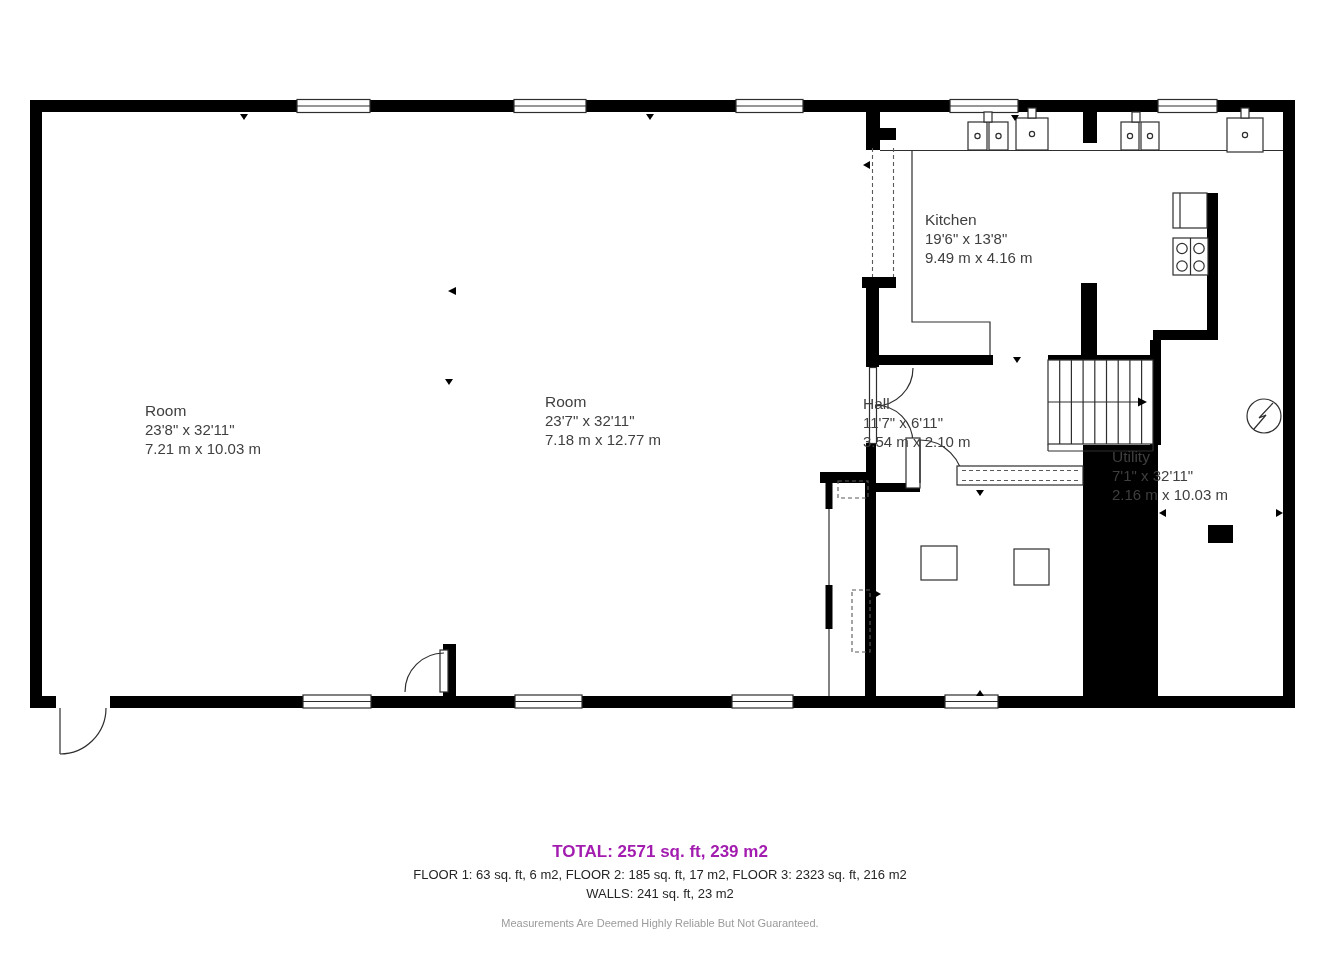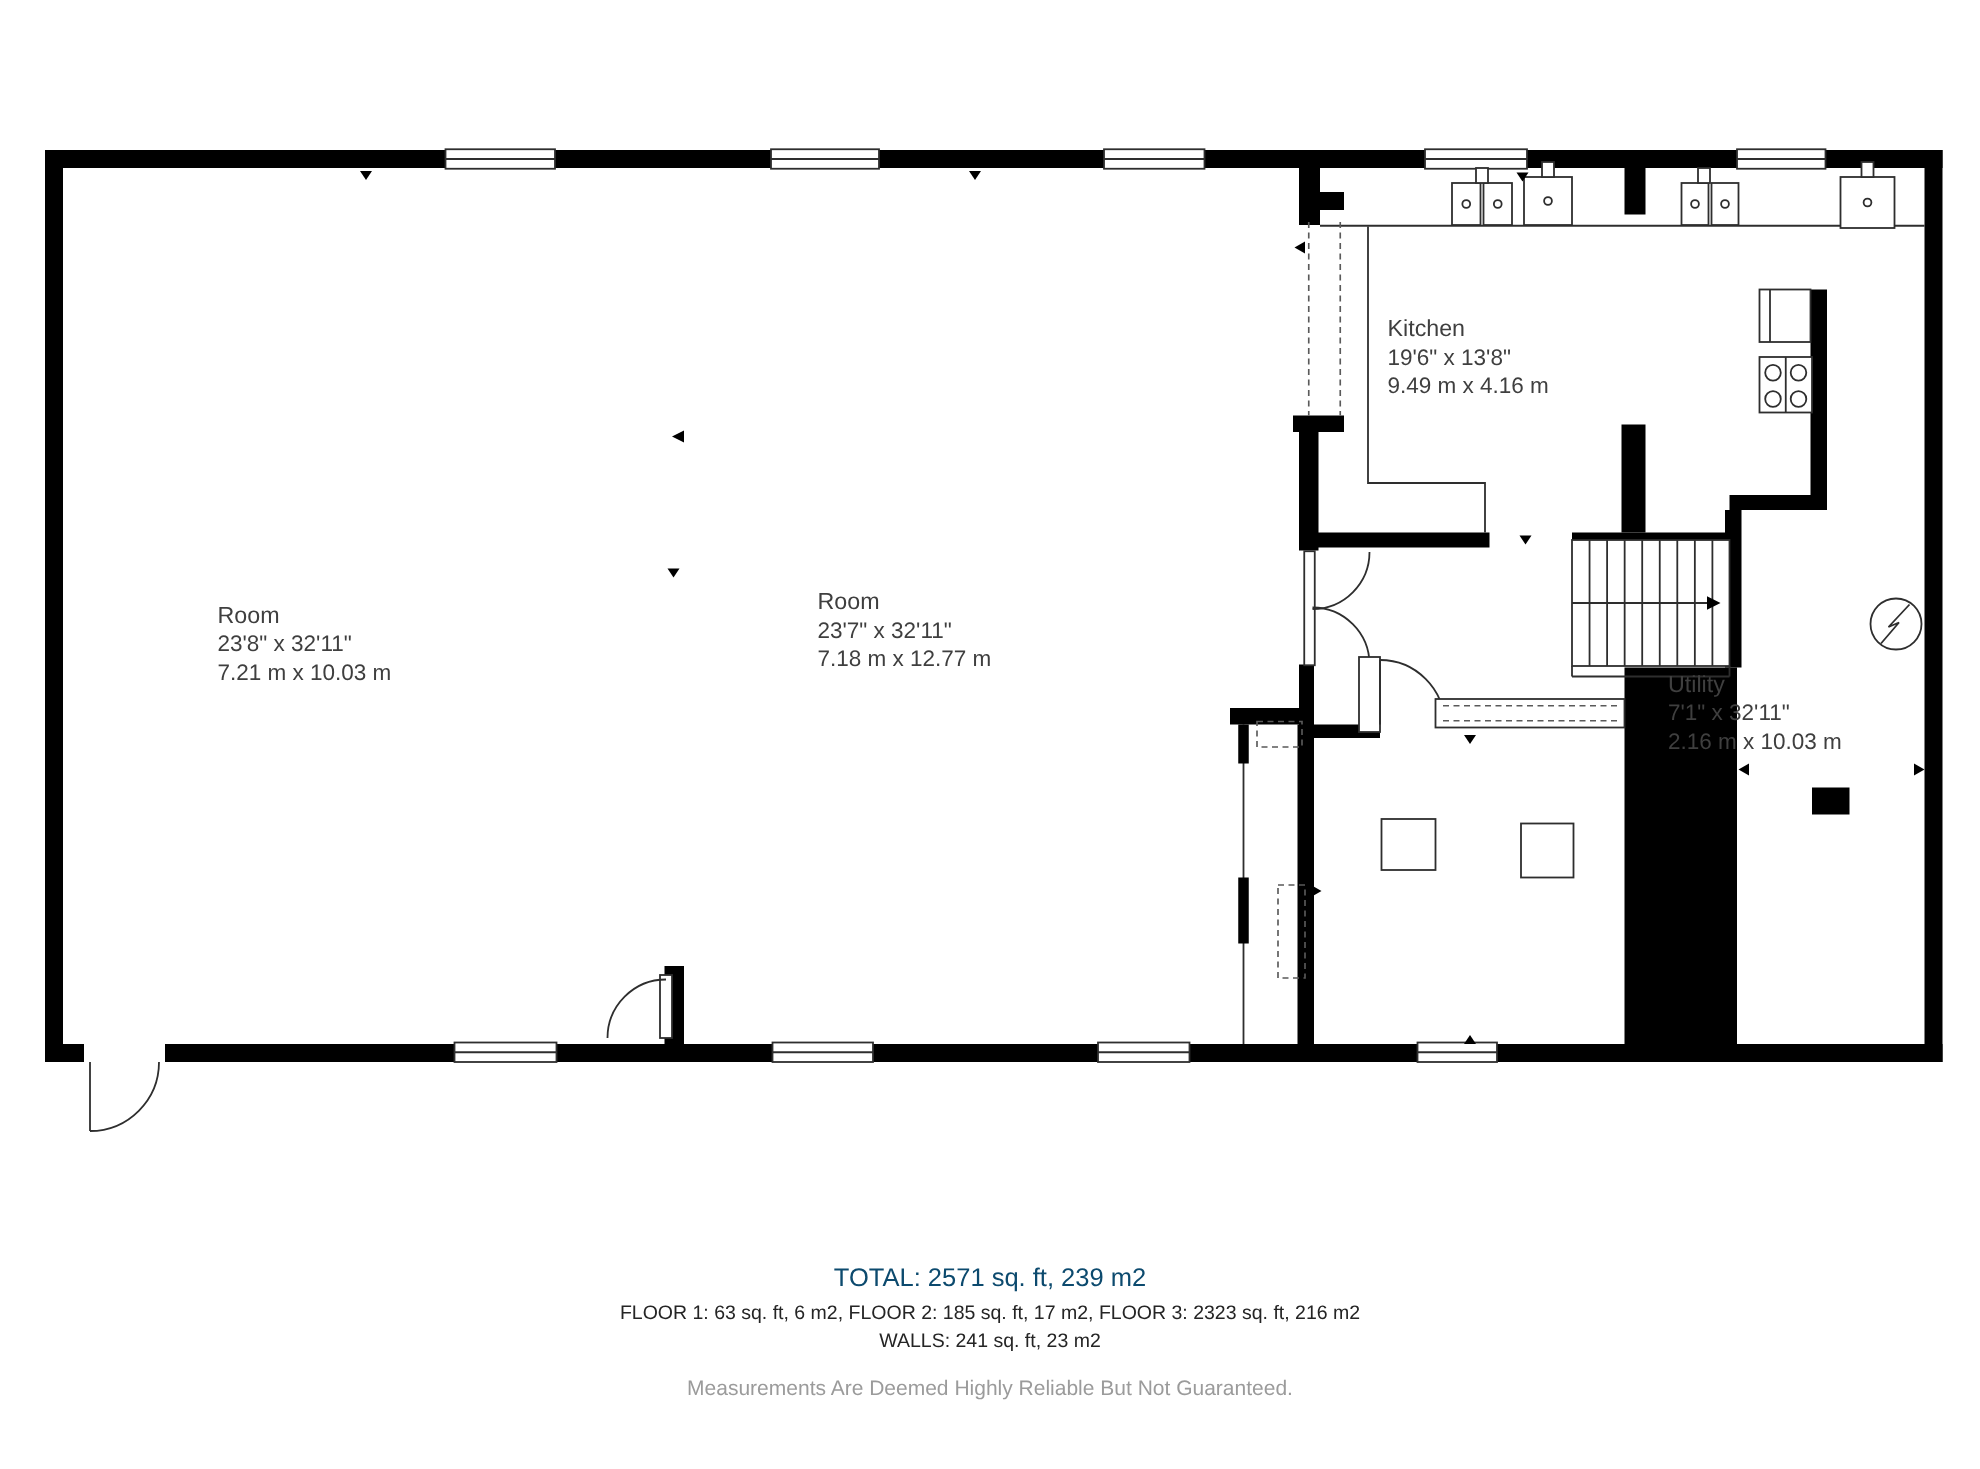--- a/index.html
+++ b/index.html
@@ -3,23 +3,23 @@
 <meta charset="utf-8">
 <style>
   html,body{margin:0;padding:0;background:#ffffff;}
   .canvas{position:relative;width:1320px;height:979px;background:#ffffff;overflow:hidden;
           font-family:"Liberation Sans", sans-serif;}
   svg{position:absolute;left:0;top:0;}
   .room-label{position:absolute;width:220px;text-align:left;color:#3f3f3f;
               font-size:15px;line-height:19px;}
   .room-label .rname{font-size:15.5px;}
   .summary{position:absolute;left:0;top:842px;width:100%;text-align:center;color:#252525;}
-  .summary .total{font-size:17px;font-weight:normal;color:#0c4a6e;margin-bottom:3px;}
+  .summary .total{font-size:17px;font-weight:bold;color:#a21caf;margin-bottom:3px;}
   .summary .sline{font-size:13px;line-height:19.2px;}
-  .summary .disclaimer{font-size:14px;color:#9b9b9b;margin-top:14px;}
+  .summary .disclaimer{font-size:11px;color:#9b9b9b;margin-top:14px;}
   .watermark{position:absolute;top:897px;left:50%;transform:translateX(-50%);
              font-size:25px;font-weight:bold;letter-spacing:3px;white-space:nowrap;
              color:rgba(0,0,0,0.10);z-index:0;}
   .summary,.room-label{z-index:2;}
   .wall{fill:#000000;stroke:none;}
   .thin{fill:none;stroke:#2e2e2e;stroke-width:1.2;}
   .thinw{fill:#ffffff;stroke:#2e2e2e;stroke-width:1.2;}
   .dash{fill:none;stroke:#5a5a5a;stroke-width:1.1;stroke-dasharray:4 3;}
   .mark{fill:#000000;}
 </style>
@@ -237,20 +237,25 @@
     <div>23'7" x 32'11"</div>
     <div>7.18 m x 12.77 m</div>
   </div>
 
   <div class="room-label" style="left:925px;top:210px;">
     <div class="rname">Kitchen</div>
     <div>19'6" x 13'8"</div>
     <div>9.49 m x 4.16 m</div>
   </div>
 
+  <div class="room-label" style="left:863px;top:394px;">
+    <div class="rname">Hall</div>
+    <div>11'7" x 6'11"</div>
+    <div>3.54 m x 2.10 m</div>
+  </div>
 
   <div class="room-label" style="left:1112px;top:447px;">
     <div class="rname">Utility</div>
     <div>7'1" x 32'11"</div>
     <div>2.16 m x 10.03 m</div>
   </div>
 
 
   <div class="summary">
     <div class="total">TOTAL: 2571 sq. ft, 239 m2</div>

